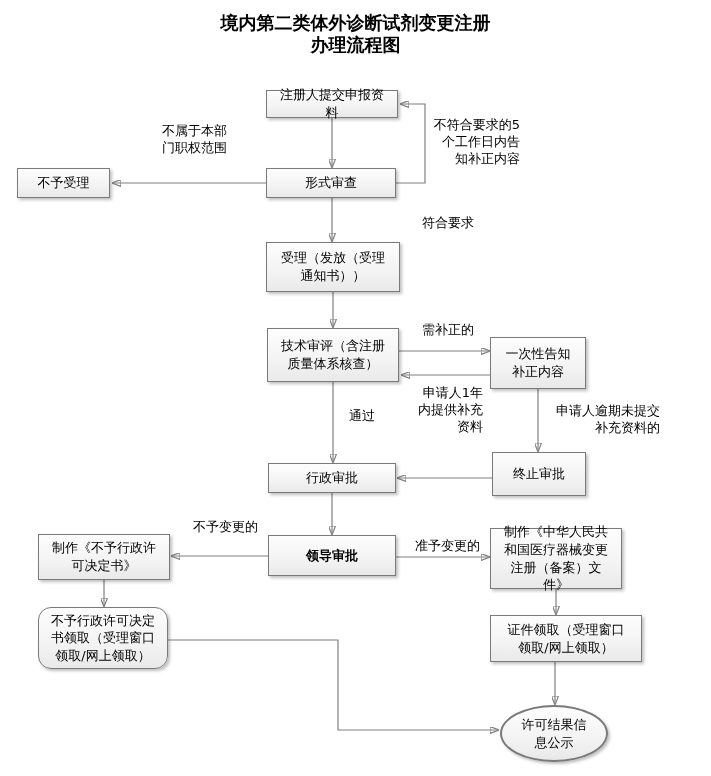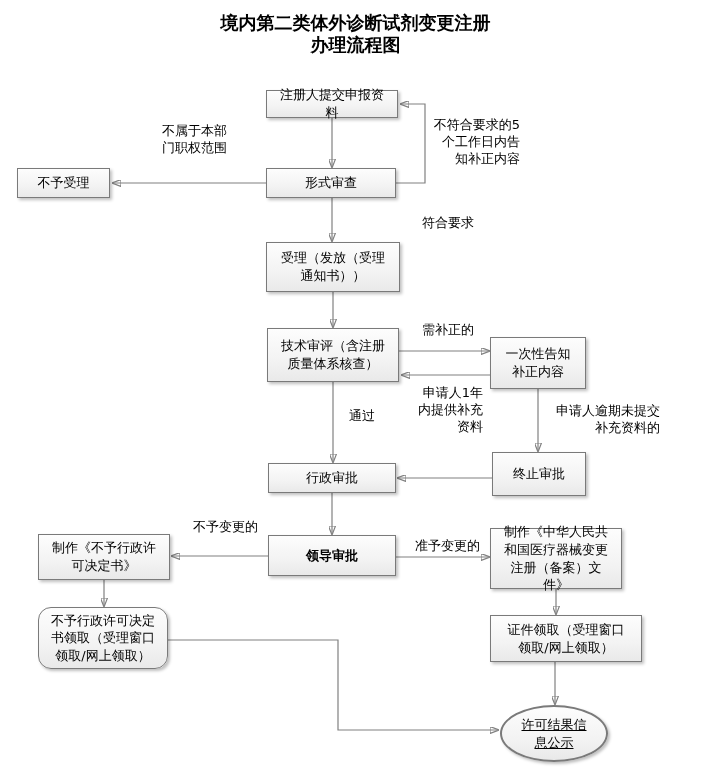--- a/index.html
+++ b/index.html
@@ -38,21 +38,20 @@
     font-size: 13px;
     line-height: 1.35;
     border: 1px solid var(--box-border, #7a7a7a);
     background: linear-gradient(180deg, var(--fill-top, #fdfdfd) 0%, #f3f3f3 60%, var(--fill-bottom, #e9e9e9) 100%);
     box-shadow: 2px 2px 3px rgba(0,0,0,0.25);
   }
   .ellipse {
     border-radius: 50%;
     border-width: 2px;
     padding: 0 14px;
-    text-decoration: underline;
   }
   .edge-label {
     position: absolute;
     font-size: 13px;
     line-height: 1.3;
     text-align: right;
   }
   .edge-label.align-left { text-align: left; }
 </style>
 </head>

